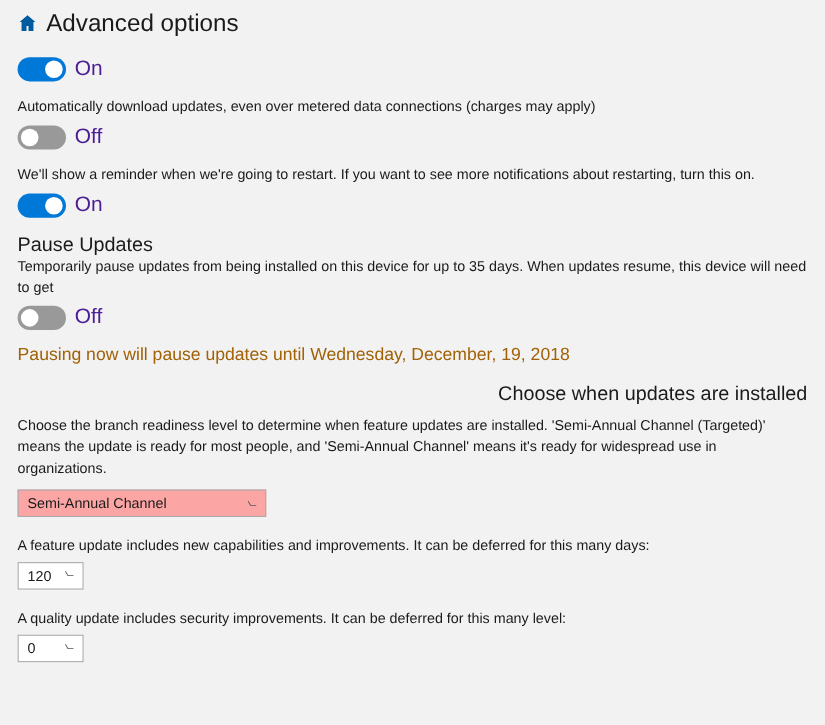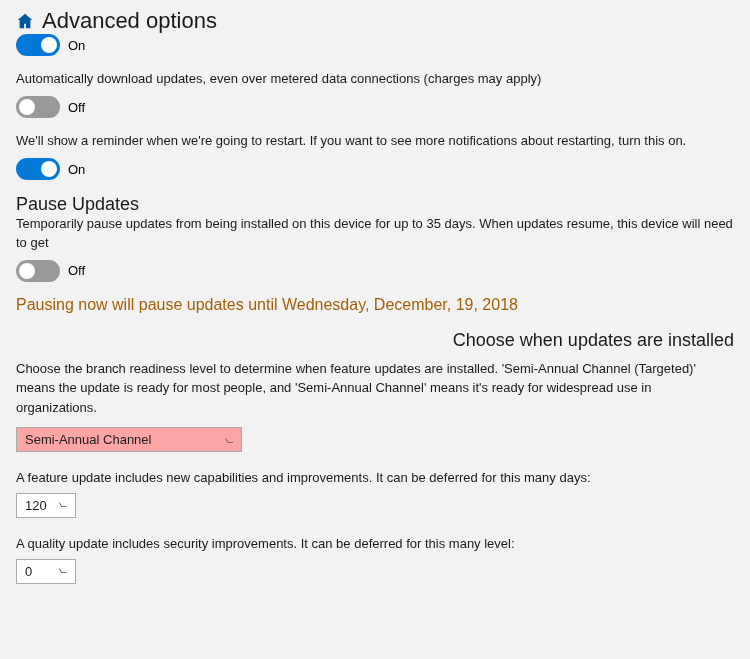--- a/index.html
+++ b/index.html
@@ -15,20 +15,21 @@
       background-color: #f2f2f2;
       width: 750px;
       min-height: 659px;
       padding: 8px 16px 16px 16px;
     }
 
     .page-header {
       display: flex;
       align-items: center;
       gap: 8px;
+      margin-bottom: 18px;
     }
 
     .home-icon-wrap {
       cursor: pointer;
       color: #005a9e;
       display: flex;
       align-items: center;
     }
 
     .page-title {
@@ -85,22 +86,22 @@
 
     .toggle.on::after {
       left: 25px;
     }
 
     .toggle.off::after {
       left: 3px;
     }
 
     .toggle-label {
-      font-size: 13px;
-      color: #000000;
+      font-size: 19px;
+      color: #4c1d95;
     }
 
     .section-heading {
       font-size: 18px;
       font-weight: 300;
       color: #1a1a1a;
       margin-bottom: 0;
       margin-top: 14px;
     }
 

